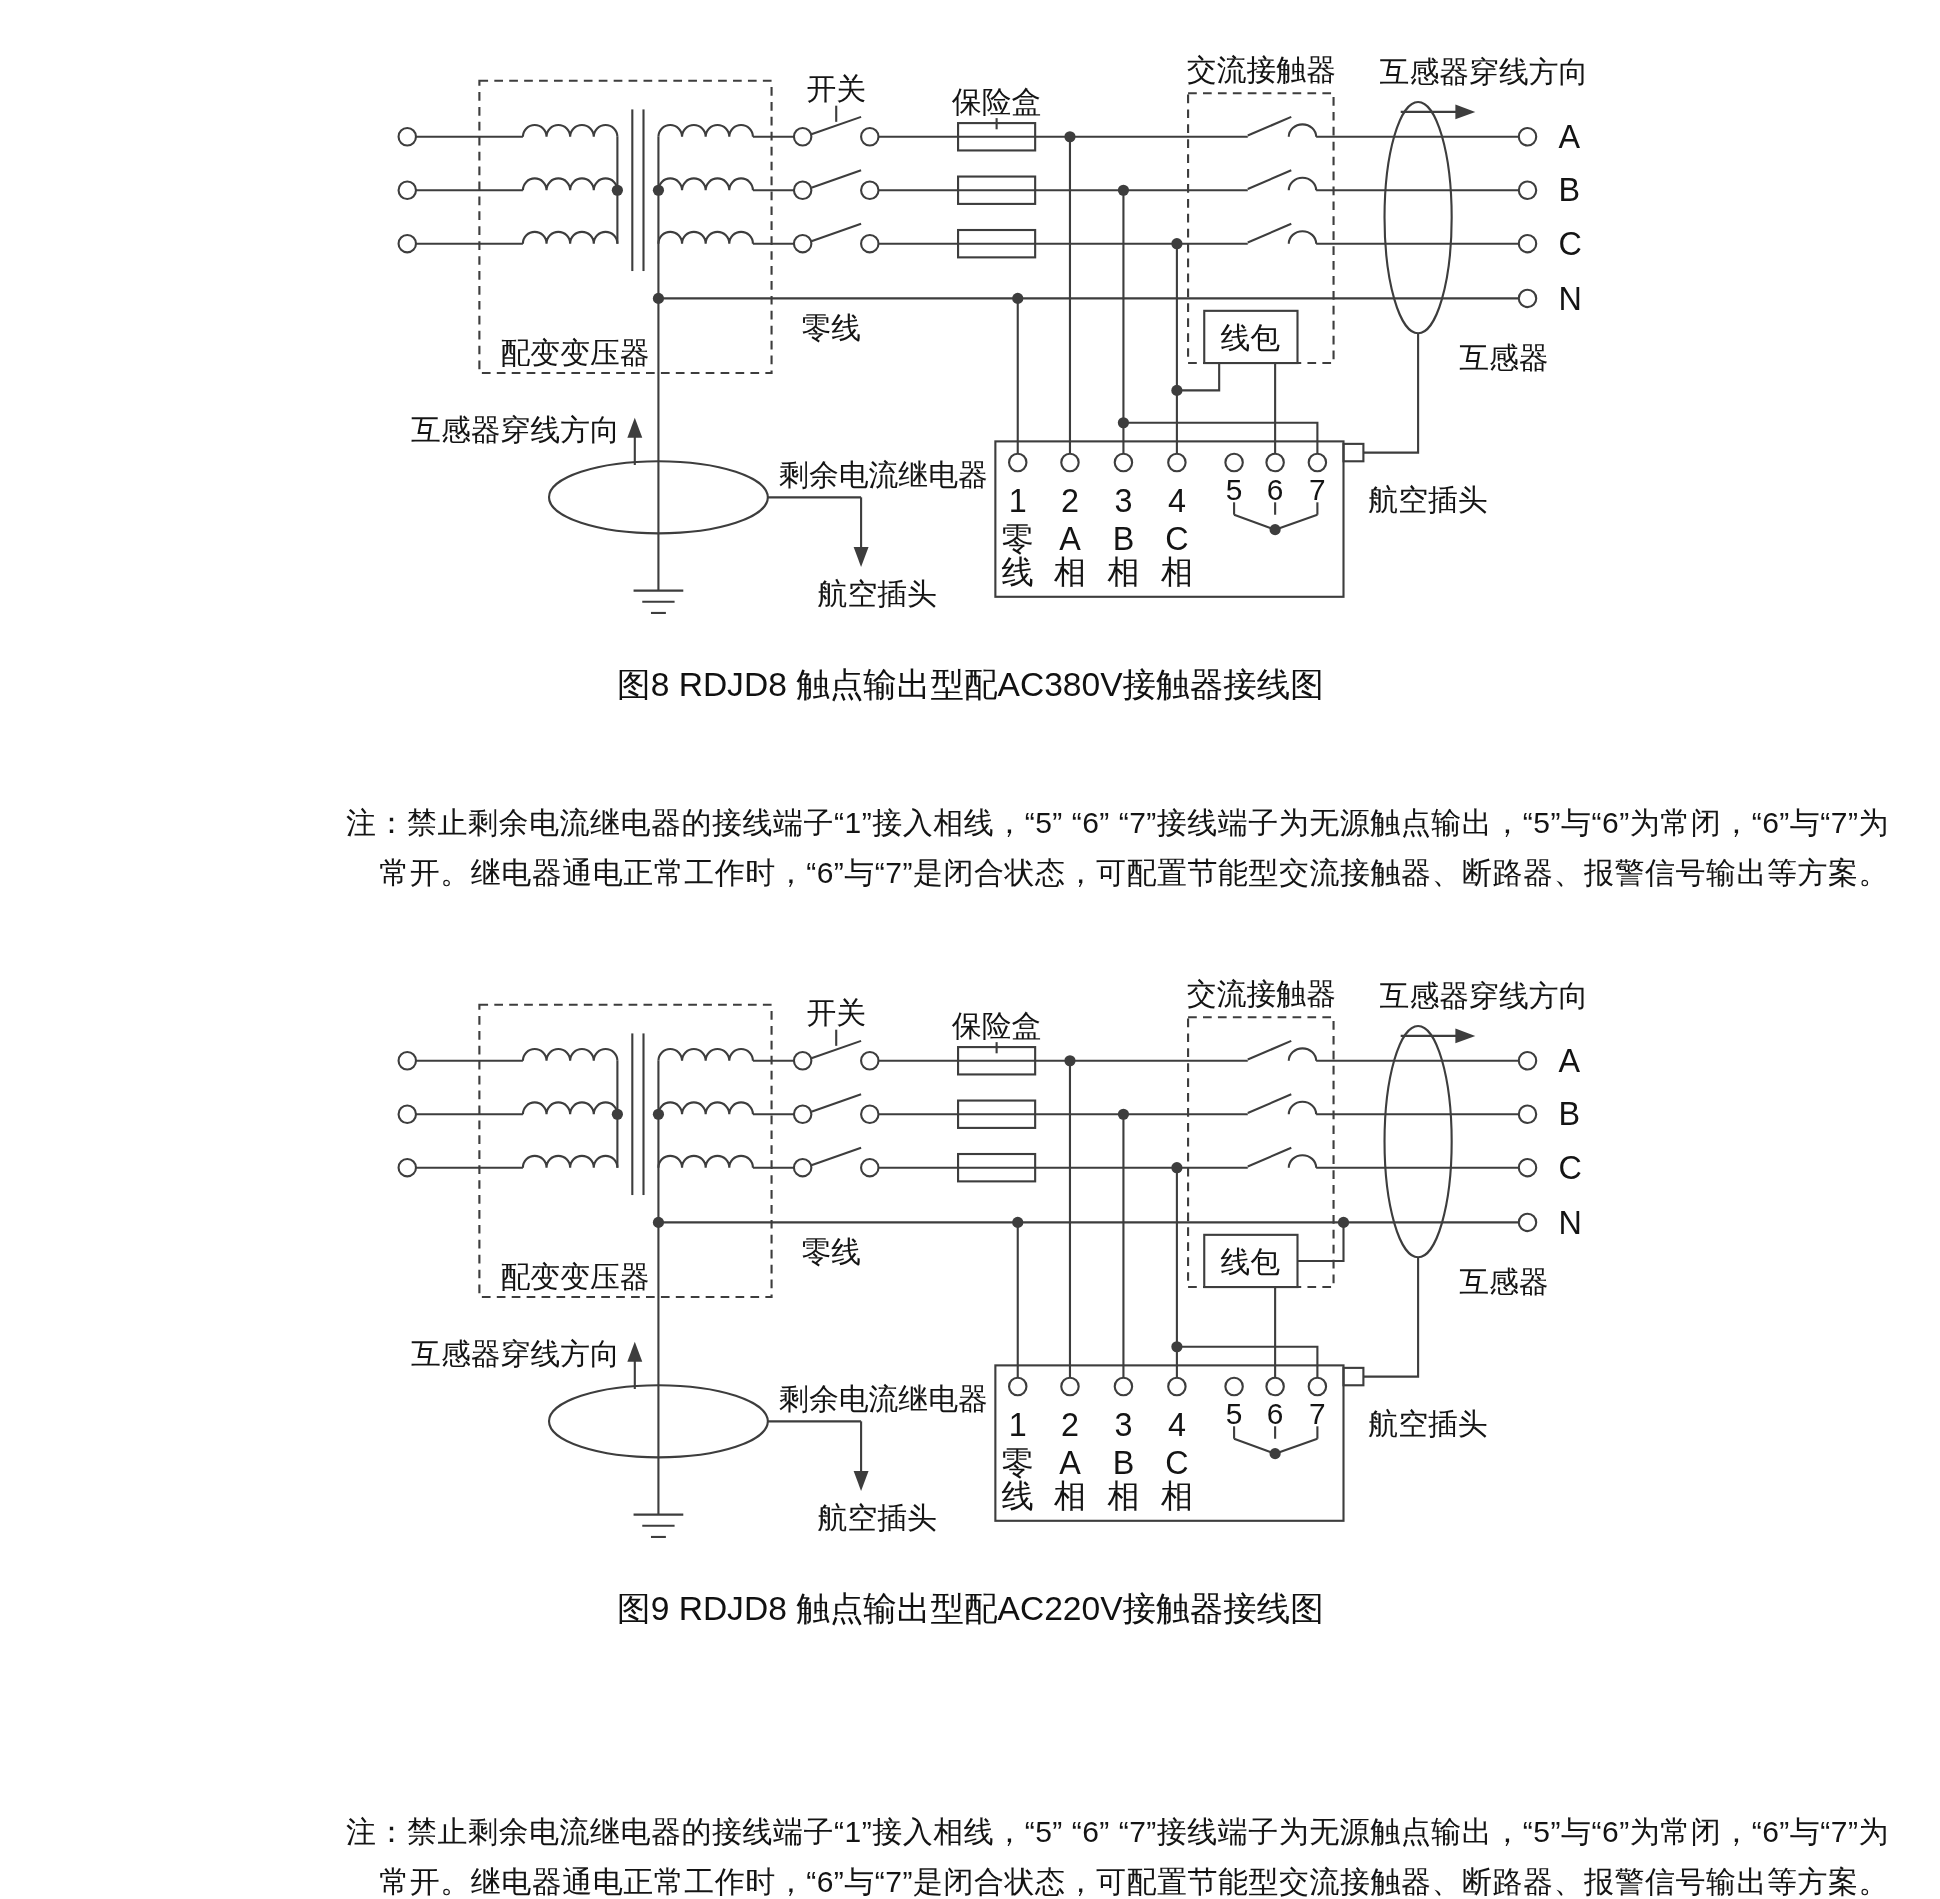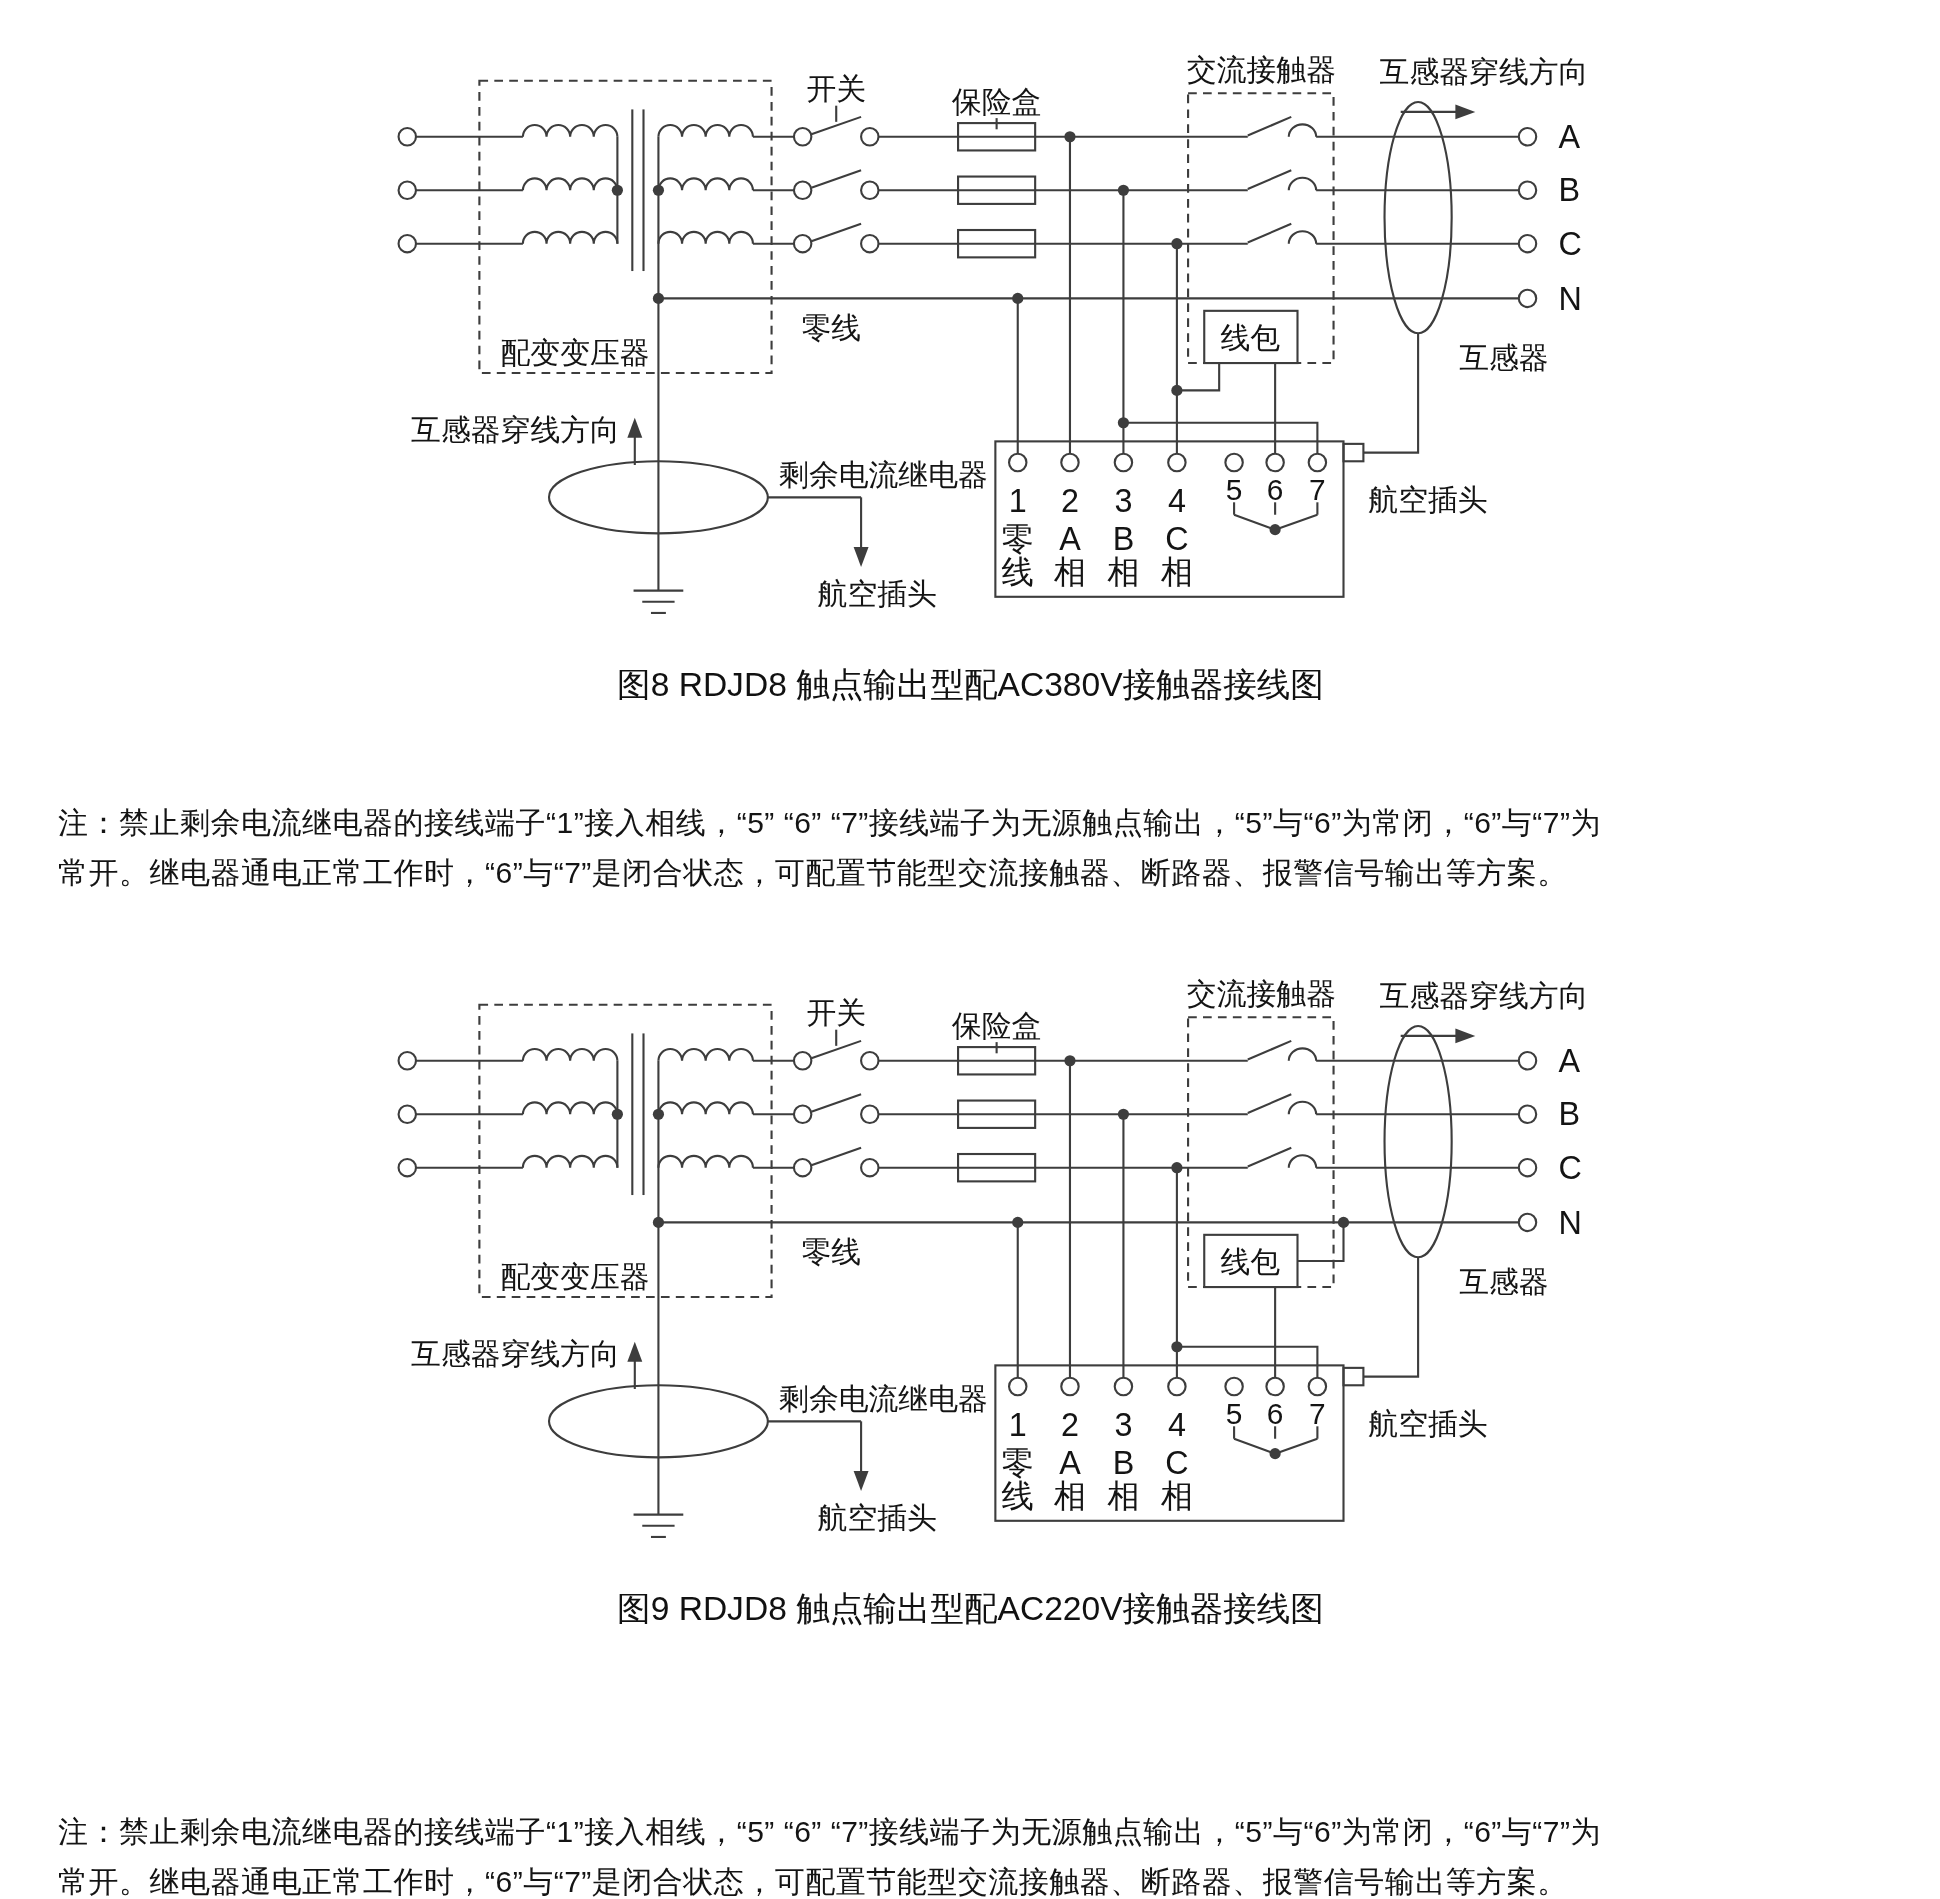--- a/index.html
+++ b/index.html
@@ -13,21 +13,21 @@
   #fig9-svg{top:924px;}
   .w{fill:none;stroke:#3d3d3d;stroke-width:1.7;}
   .box{fill:none;stroke:#3d3d3d;stroke-width:1.7;}
   .dash{stroke-dasharray:7 5;}
   .coilbox{fill:#ffffff;stroke:#3d3d3d;stroke-width:1.7;}
   .term{fill:#ffffff;stroke:#3d3d3d;stroke-width:1.7;}
   .dot{fill:#3d3d3d;stroke:none;}
   .arrowhead{fill:#3d3d3d;stroke:none;}
   text.lbl{fill:#141414;font-family:"Liberation Sans","DejaVu Sans",sans-serif;}
   text.caption{fill:#111111;}
-  .note{position:absolute;left:58px;width:1853px;color:#141414;font-size:30px;line-height:50px;letter-spacing:0.5px;}
+  .note{position:absolute;left:36px;width:1853px;color:#141414;font-size:30px;line-height:50px;letter-spacing:0.5px;text-align:right;}
   #note1{top:798px;}
   #note2{top:1807px;}
 </style>
 </head>
 <body>
 
 <div class="stage">
 
   <svg id="fig8-svg" class="diagram" viewBox="0 0 1560 600">
       <circle cx="327" cy="110" r="7" class="term"></circle>

